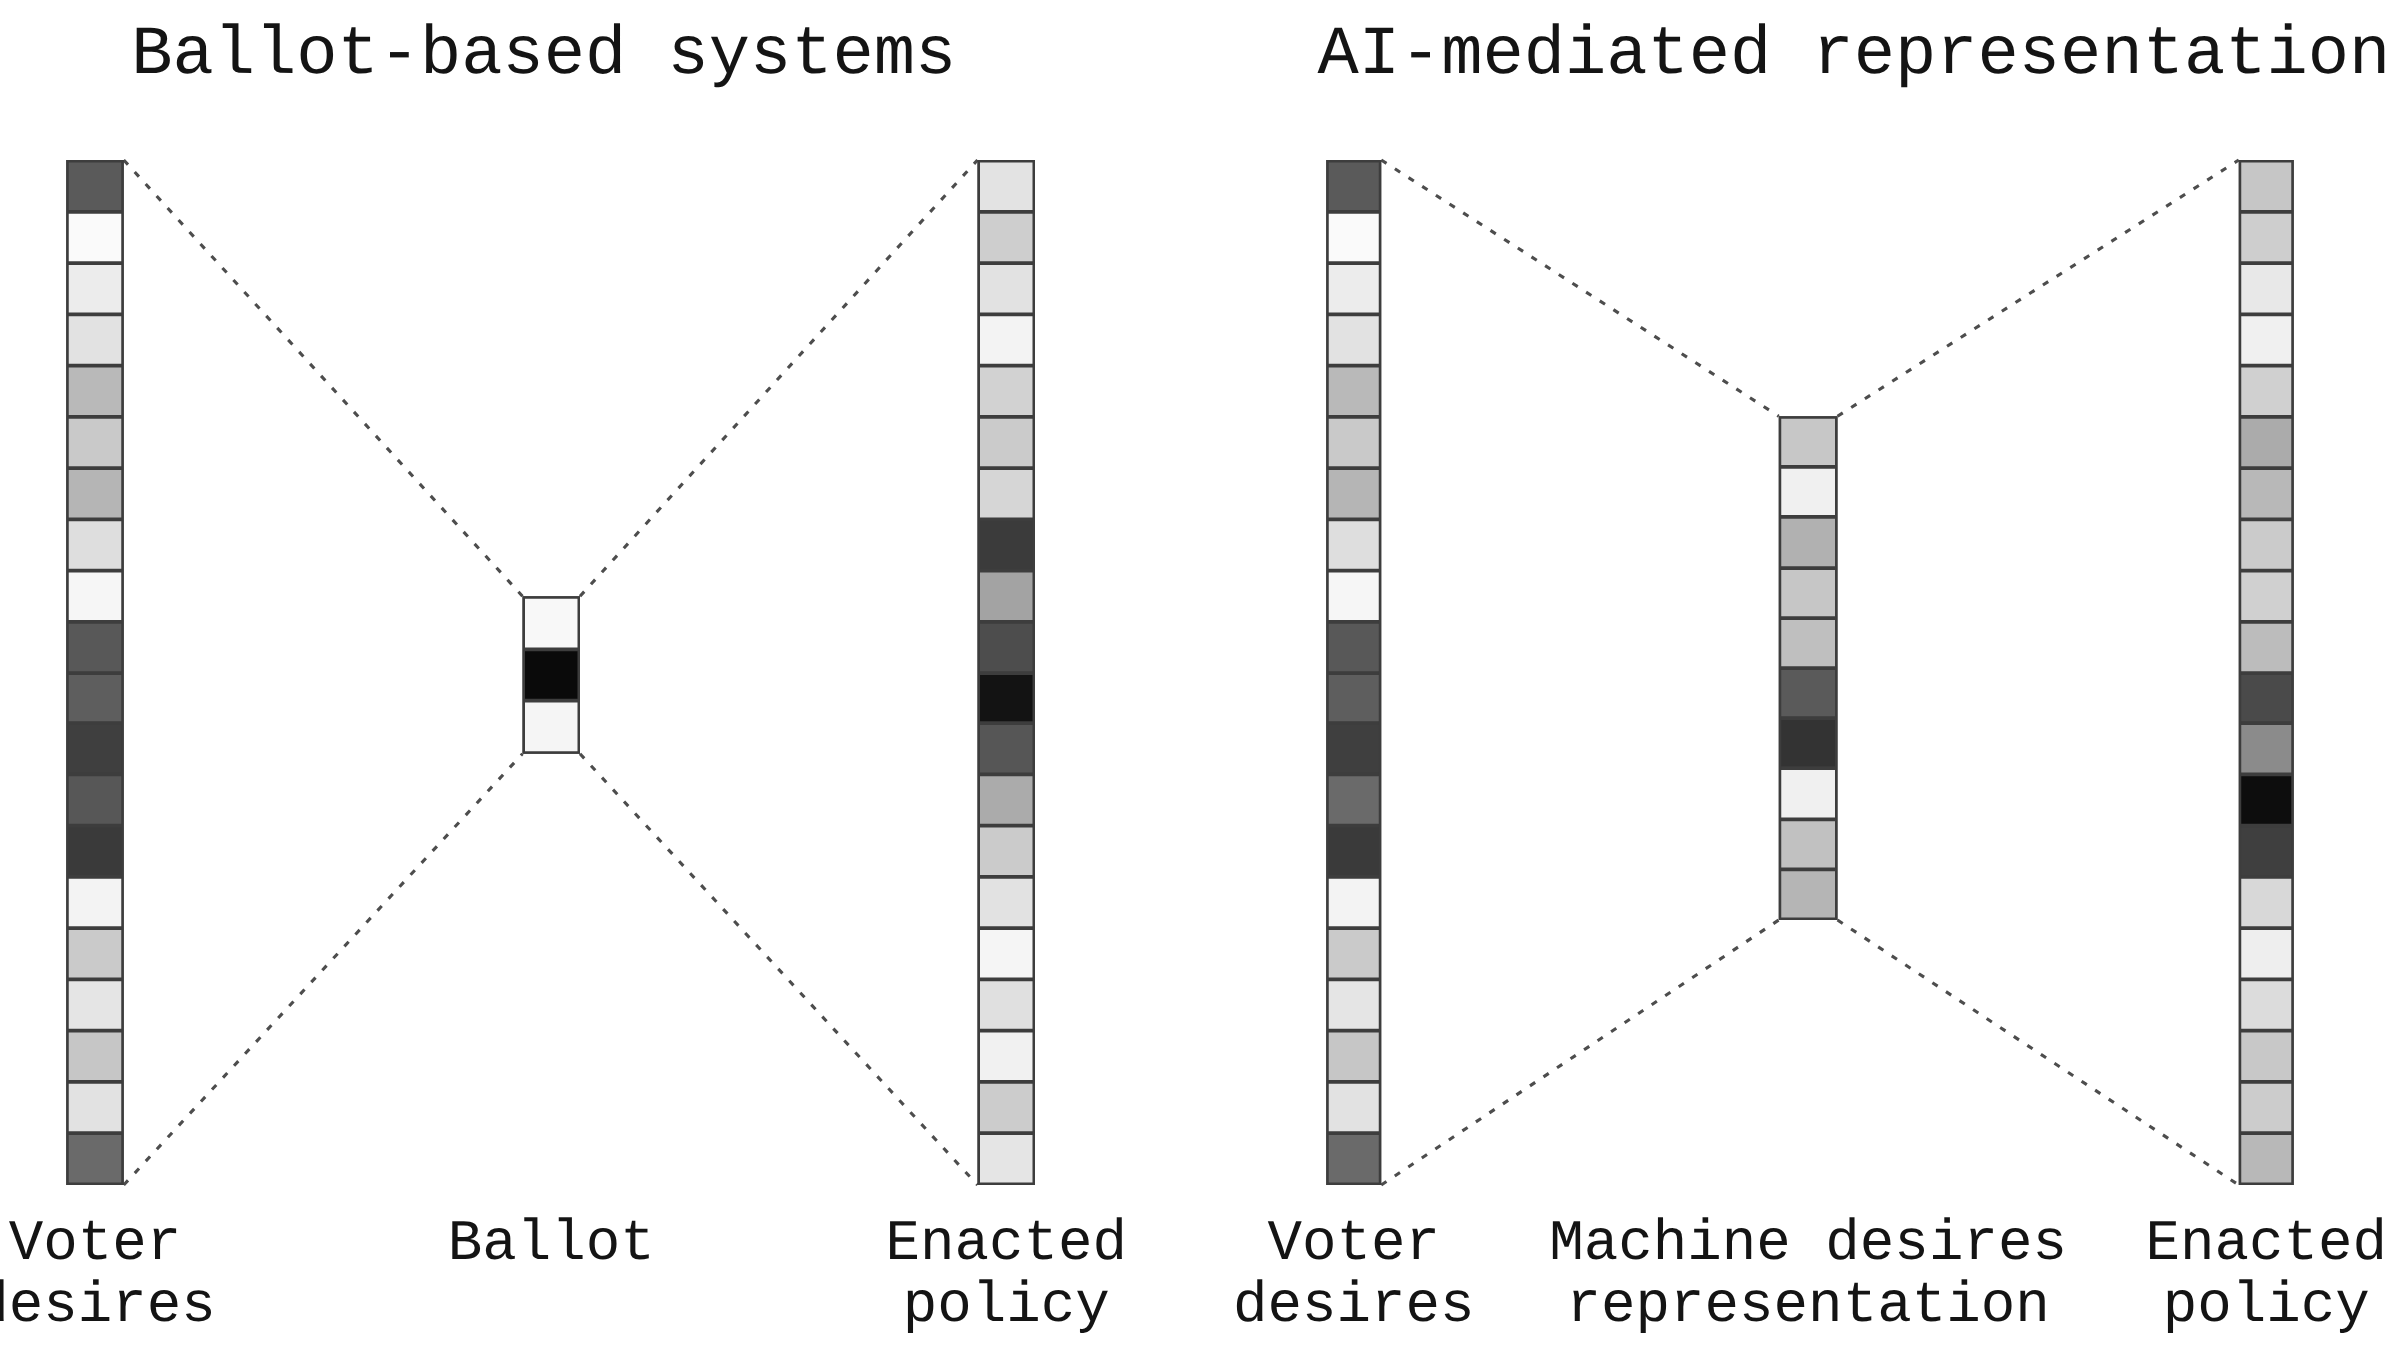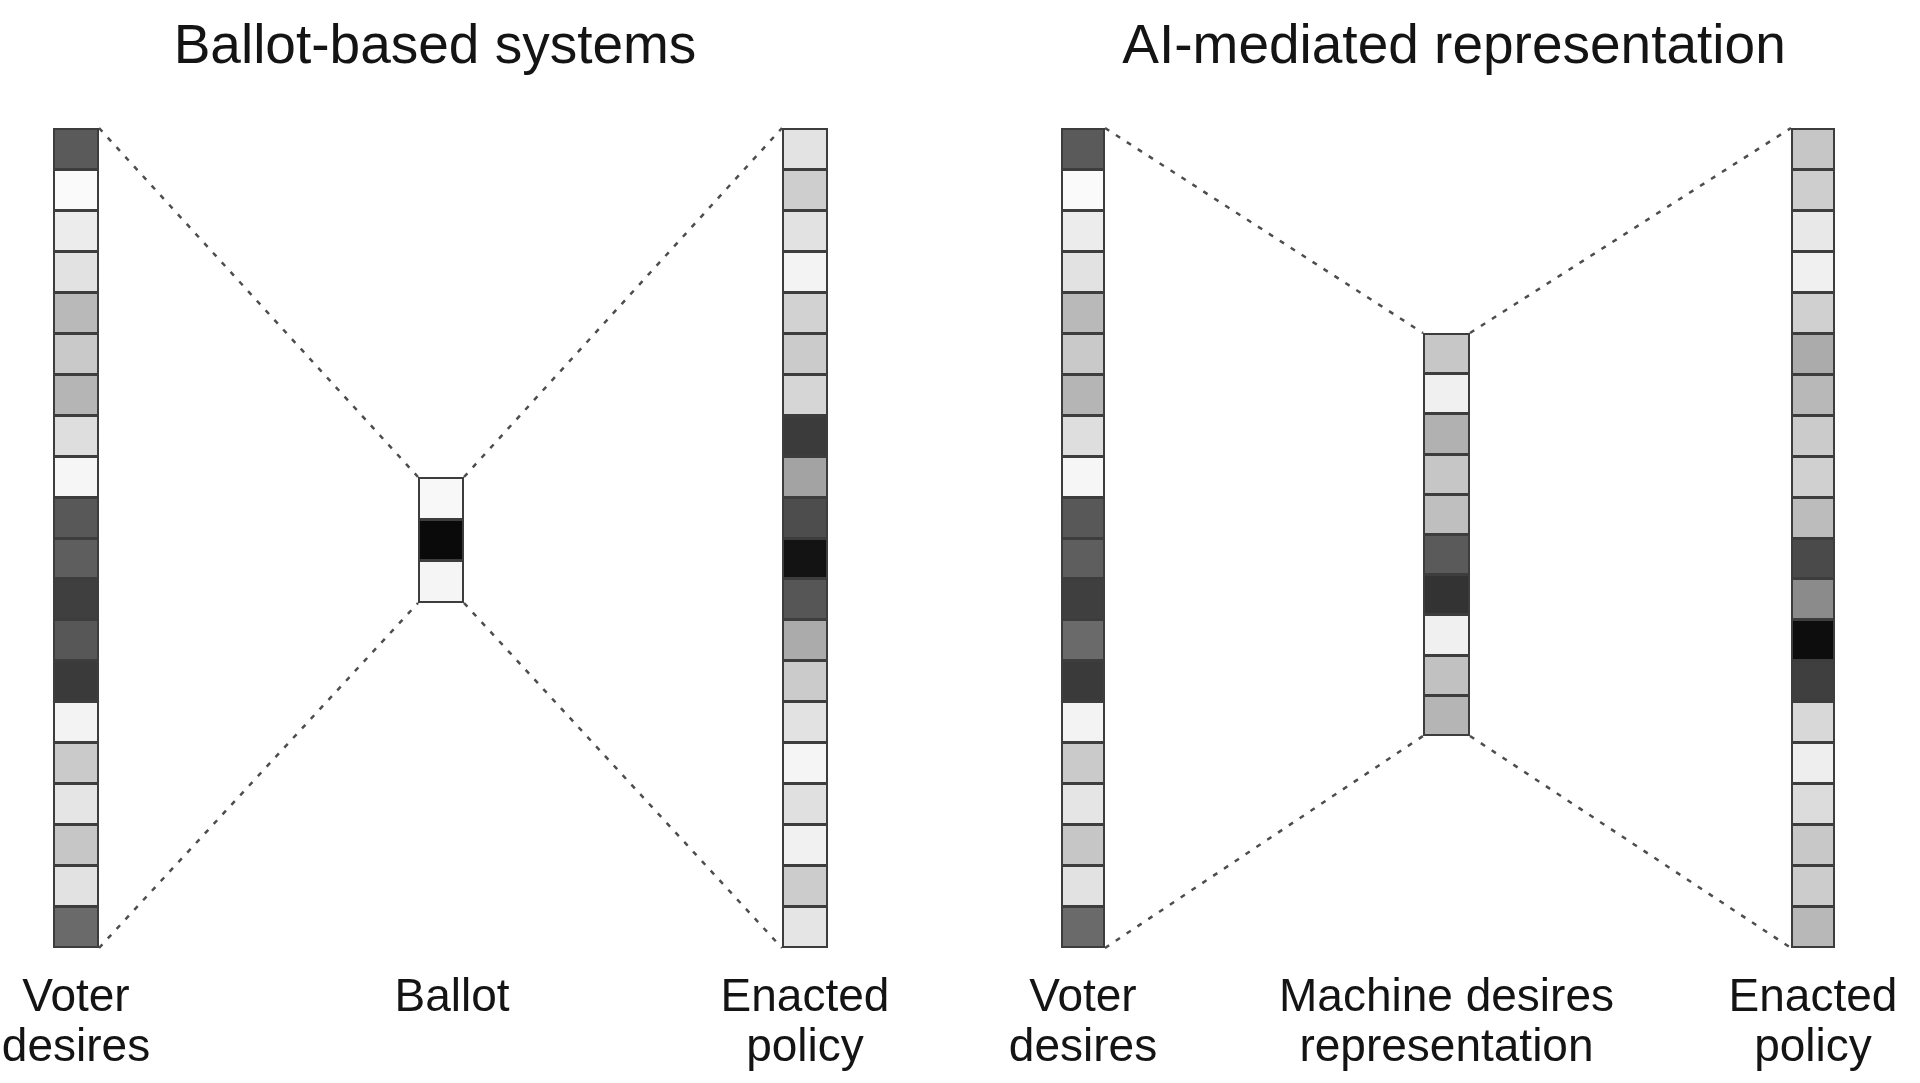--- a/index.html
+++ b/index.html
@@ -1,21 +1,21 @@
 <!DOCTYPE html>
 <html><head>
 <meta charset="utf-8">
 <style>
   html, body { margin: 0; padding: 0; background: #ffffff; }
   #canvas {
     position: relative;
     width: 1920px;
     height: 1083px;
     background: #ffffff;
-    font-family: Liberation Sans, sans-serif;
+    font-family: Liberation Mono, monospace;
     overflow: hidden;
   }
   .title {
     position: absolute;
     top: 12px;
     width: 800px;
     text-align: center;
     font-size: 55px;
     font-weight: 400;
     color: #141414;
@@ -174,21 +174,21 @@
       <div class="cell" style="background: rgb(238, 238, 238);"></div>
       <div class="cell" style="background: rgb(220, 220, 220);"></div>
       <div class="cell" style="background: rgb(200, 200, 200);"></div>
       <div class="cell" style="background: rgb(204, 204, 204);"></div>
       <div class="cell" style="background: rgb(184, 184, 184);"></div>
     </div>
 
   <div class="vlabel" id="left-voter-label" style="left: -244px;">Voter
 desires</div>
 
-  <div class="vlabel" id="left-ballot-label" style="left: 132px;">Ballot</div>
+  <div class="vlabel" id="left-ballot-label" style="left: 121px;">Ballot</div>
 
   <div class="vlabel" id="left-enacted-label" style="left: 485px;">Enacted
 policy</div>
 
   <div class="vlabel" id="right-voter-label" style="left: 763px;">Voter
 desires</div>
 
   <div class="vlabel" id="right-ml-label" style="left: 1126.5px;">Machine desires
 representation</div>
 

